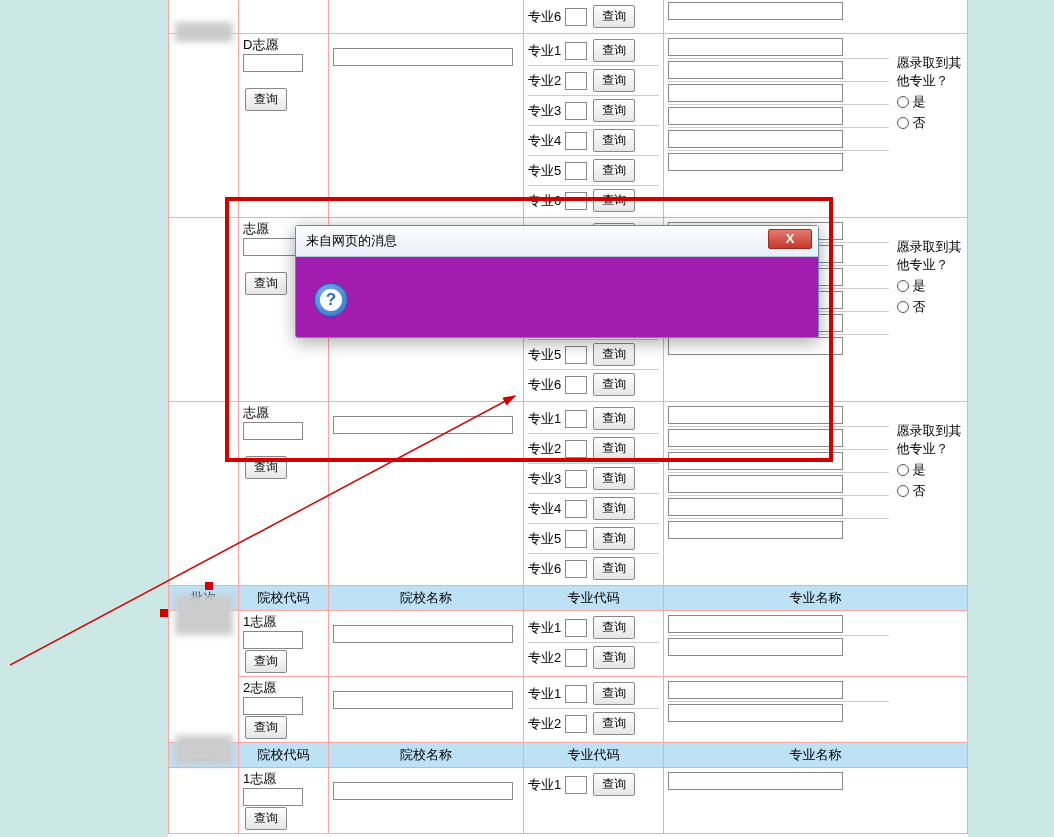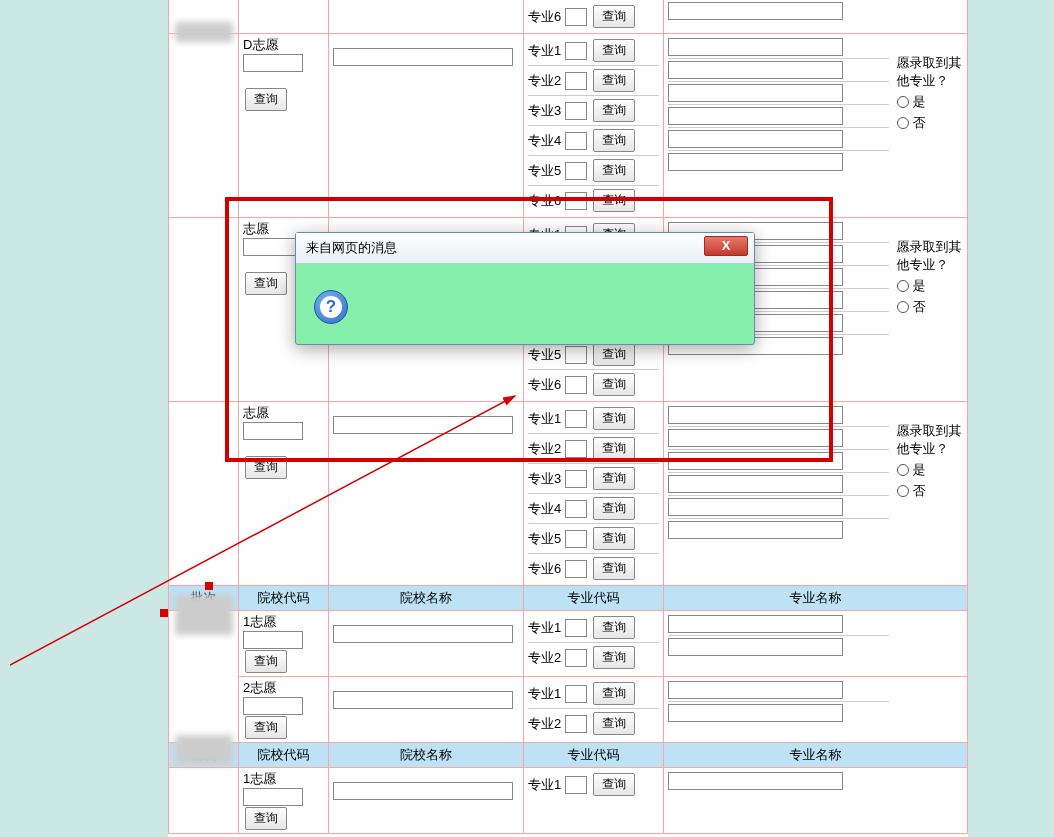--- a/index.html
+++ b/index.html
@@ -91,23 +91,23 @@
     top: 197px;
     width: 608px;
     height: 265px;
     border: 4px solid #d40000;
     pointer-events: none;
     z-index: 30;
   }
   .dialog {
     position: absolute;
     left: 295px;
-    top: 232px;
-    width: 460px;
-    background: #86efac;
+    top: 225px;
+    width: 524px;
+    background: #a21caf;
     border: 1px solid #6a8bab;
     box-shadow: 0 4px 18px rgba(0,0,0,0.35);
     z-index: 40;
     border-radius: 3px;
   }
   .dlg-title {
     background: linear-gradient(#fdfefe, #e8eff7);
     padding: 6px 10px;
     font-size: 13px;
     border-bottom: 1px solid #b8c8d8;

